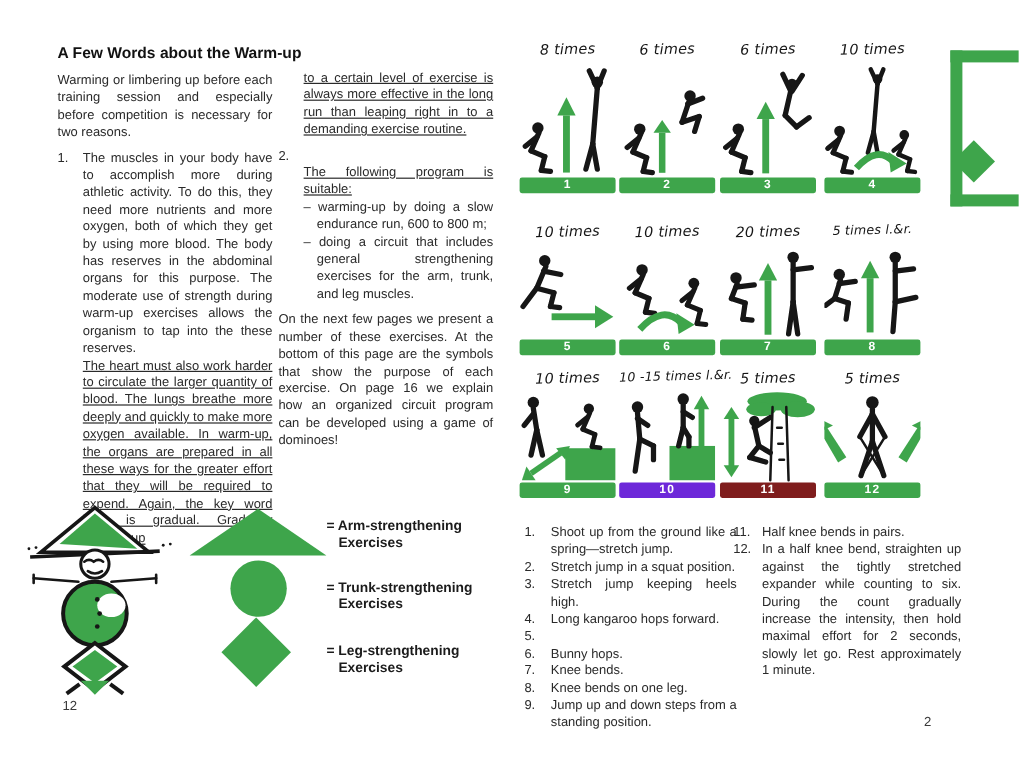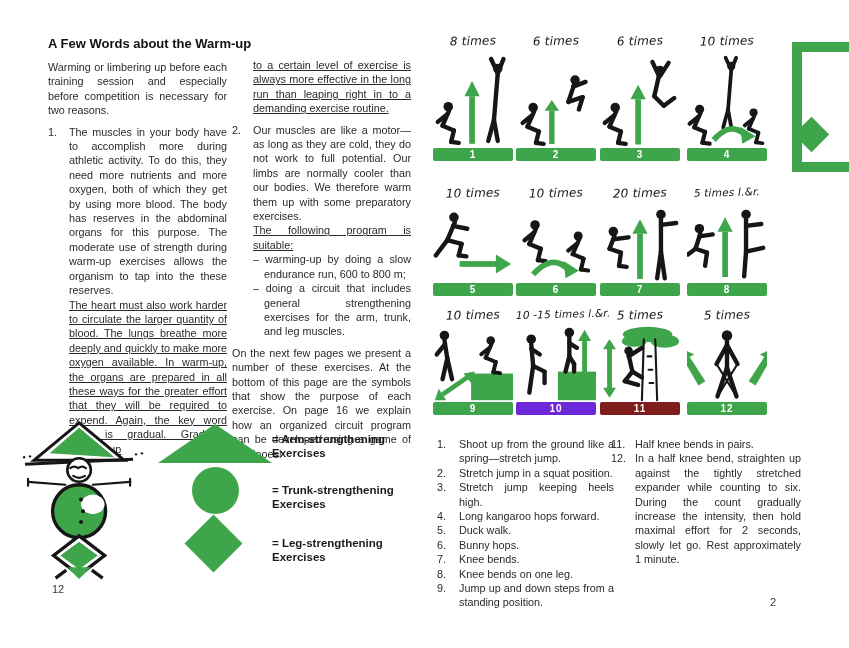--- a/index.html
+++ b/index.html
@@ -16,21 +16,21 @@
   .bodytext{font-size:10.8px;line-height:14.4px;text-align:justify;color:#2a2a2a;}
   .para{margin:0 0 7px 0;}
   .numitem{display:flex;margin:0 0 0 0;}
   .numitem .no{width:21px;flex:0 0 21px;}
   .numitem .tx{flex:1;}
   .indented{margin-left:21px;text-decoration:underline;}
   .dashline{margin-left:21px;padding-left:11px;text-indent:-11px;}
   
   .legend-shape{position:absolute;}
   .legend-label{position:absolute;font-size:11.5px;font-weight:bold;line-height:14px;color:#1b1b1b;}
-  .legend-label .l2{}
+  .legend-label .l2{margin-left:10px;}
   .tri{width:0;height:0;border-left:57px solid transparent;border-right:57px solid transparent;}
   .circ{width:47px;height:47px;border-radius:50%;}
   .diam{width:41px;height:41px;transform:rotate(45deg);}
   
   .pageno{font-size:11px;color:#3a3a3a;}
   
   .excell{position:absolute;width:80px;display:flex;flex-direction:column;}
   .exlabel{
     height:18px;font-family:"DejaVu Sans", sans-serif;font-style:italic;
     font-size:12px;color:#161616;text-align:center;white-space:nowrap;
@@ -112,21 +112,20 @@
     <span class="no">1.</span>
     <span class="tx">The muscles in your body have to accomplish more during athletic activity. To do this, they need more nutrients and more oxygen, both of which they get by using more blood. The body has reserves in the abdominal organs for this purpose. The moderate use of strength during warm-up exercises allows the organism to tap into the these reserves.</span>
   </div>
   <div class="indented">The heart must also work harder to circulate the larger quantity of blood. The lungs breathe more deeply and quickly to make more oxygen available. In warm-up, the organs are prepared in all these ways for the greater effort that they will be required to expend. Again, the key word here is gradual. Gradually working up</div>
 </div>
 
 <div class="abs colB bodytext">
   <p class="para indented">to a certain level of exercise is always more effective in the long run than leaping right in to a demanding exercise routine.</p>
   <div class="numitem">
     <span class="no">2.</span>
-    <span class="tx">Our muscles are like a motor—as long as they are cold, they do not work to full potential. Our limbs are normally cooler than our bodies. We therefore warm them up with some preparatory exercises.</span>
   </div>
   <div class="indented">The following program is suitable:</div>
   <div class="dashline">– warming-up by doing a slow endurance run, 600 to 800 m;</div>
   <div class="dashline">– doing a circuit that includes general strengthening exercises for the arm, trunk, and leg muscles.</div>
   <p class="para" style="margin-top:7px">On the next few pages we present a number of these exercises. At the bottom of this page are the symbols that show the purpose of each exercise. On page 16 we explain how an organized circuit program can be developed using a game of dominoes!</p>
 </div>
 
 <svg class="abs" style="left:20px;top:420px" width="128" height="160" viewBox="0 0 130 163">
 
   <polygon points="60,3 106,41 14,41" fill="#ffffff" stroke="#161616" stroke-width="3"></polygon>
@@ -402,21 +401,20 @@
   <div class="listitem">
       <span class="no">3.</span>
       <span class="tx">Stretch jump keeping heels high.</span>
     </div>
   <div class="listitem">
       <span class="no">4.</span>
       <span class="tx">Long kangaroo hops forward.</span>
     </div>
   <div class="listitem">
       <span class="no">5.</span>
-      <span class="tx">Duck walk.</span>
     </div>
   <div class="listitem">
       <span class="no">6.</span>
       <span class="tx">Bunny hops.</span>
     </div>
   <div class="listitem">
       <span class="no">7.</span>
       <span class="tx">Knee bends.</span>
     </div>
   <div class="listitem">

